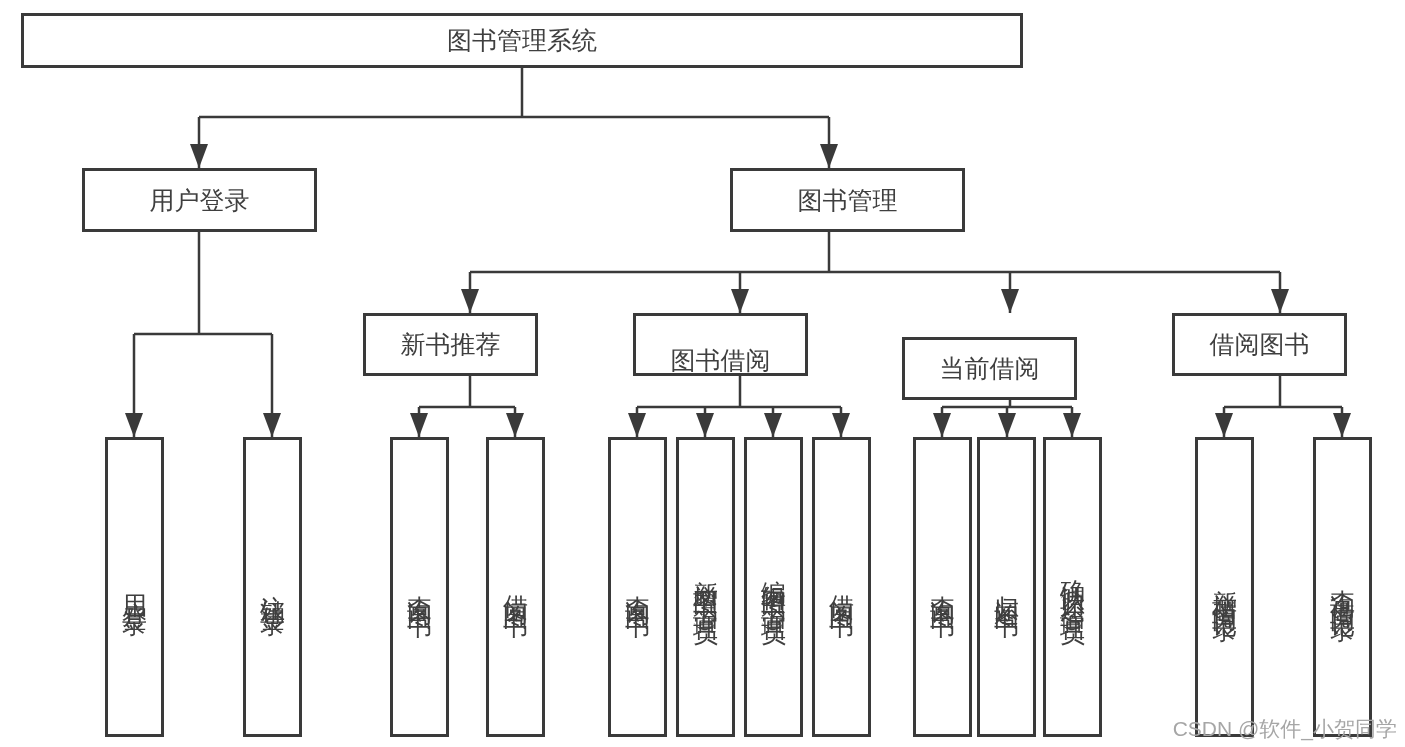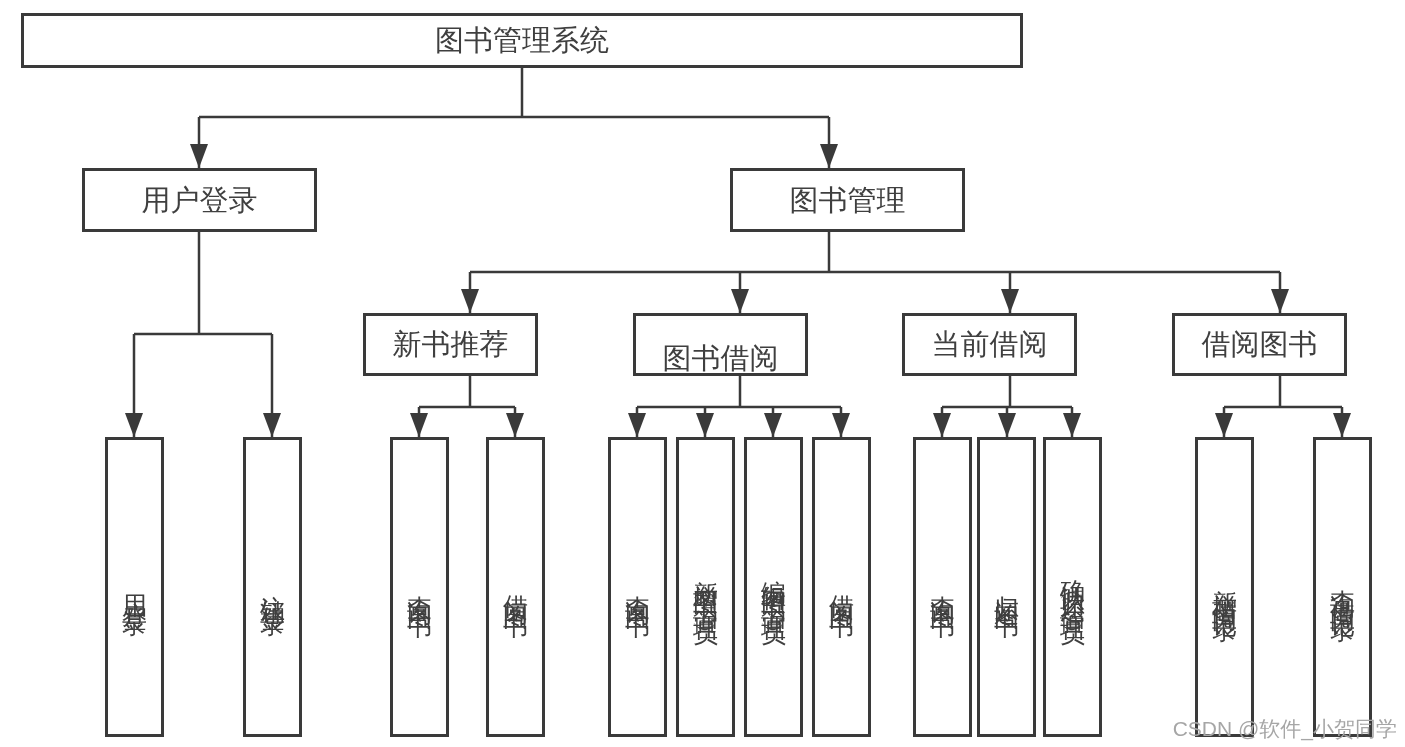--- a/index.html
+++ b/index.html
@@ -19,40 +19,40 @@
   }
   .wires{position:absolute;left:0;top:0;width:1405px;height:747px;}
   .box{
     position:absolute;
     box-sizing:border-box;
     background:var(--fill);
     border:3px solid var(--line);
     display:flex;align-items:center;justify-content:center;
     color:var(--text);
   }
-  .h-label{font-size:29px;line-height:1;white-space:nowrap;}
+  .h-label{font-size:25px;line-height:1;white-space:nowrap;}
   .leaf{width:59px;height:300px;top:437px;}
   .leaf .v-label{
     writing-mode:vertical-rl;
     text-orientation:mixed;
     font-size:25px;
     letter-spacing:6px;
     line-height:1;
     color:var(--text);
   }
   
   .n-root{left:21px;top:13px;width:1002px;height:55px;}
   
   .n-user-login{left:82px;top:168px;width:235px;height:64px;}
   .n-book-mgmt{left:712px;top:168px;width:235px;height:64px;margin-left:18px;}
   
   .n-l3{top:313px;width:175px;height:63px;}
   .n-new-books{left:363px;}
   .n-borrowing{left:633px;align-items:flex-end;}
-  .n-current{left:902px;}
+  .n-current{left:902px;margin-top:24px;}
   .n-records{left:1172px;}
   
   .lf0{left:105px;}  .lf1{left:243px;}
   .lf2{left:390px;}  .lf3{left:486px;}
   .lf4{left:608px;}  .lf5{left:676px;}  .lf6{left:744px;}  .lf7{left:812px;}
   .lf8{left:913px;}  .lf9{left:977px;}  .lf10{left:1043px;}
   .lf11{left:1195px;} .lf12{left:1313px;}
   .watermark{
     position:absolute;
     right:8px;bottom:4px;

